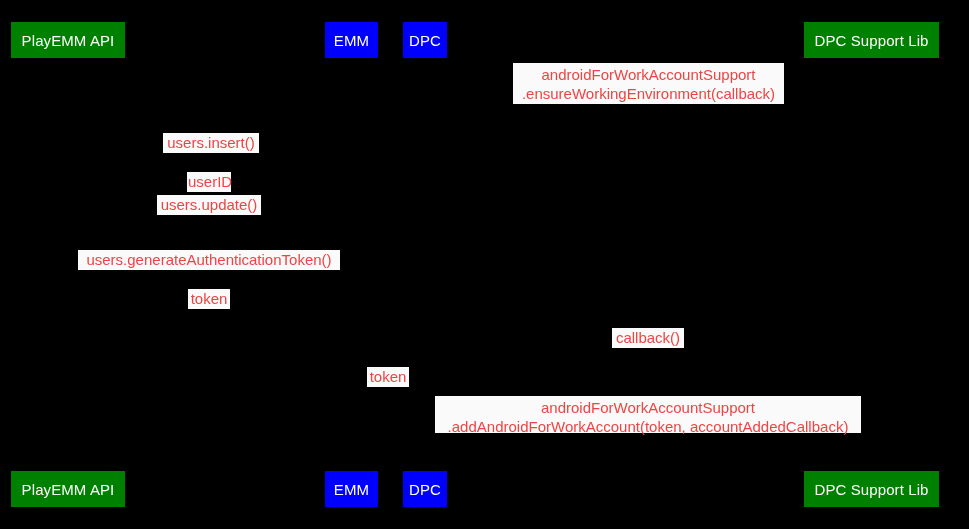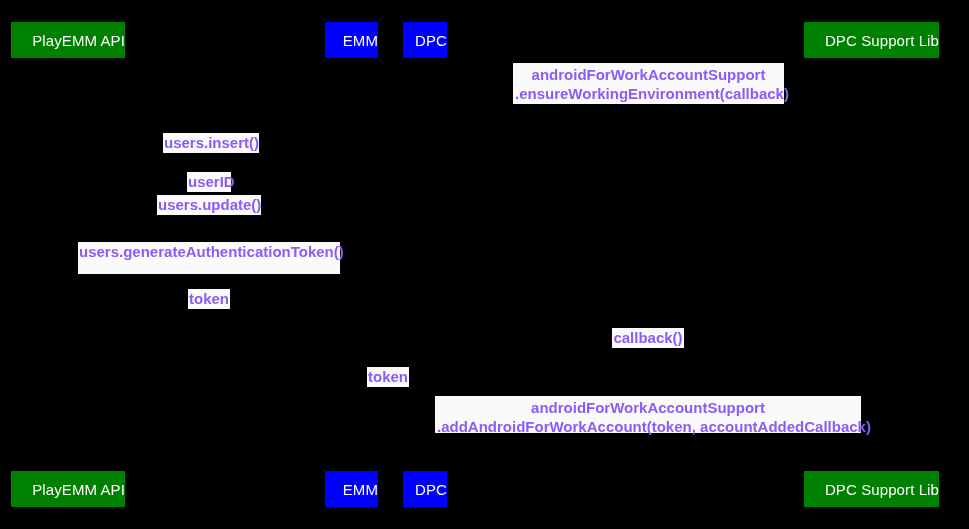--- a/index.html
+++ b/index.html
@@ -13,39 +13,38 @@
     width: 969px;
     height: 529px;
     background: #000000;
     overflow: hidden;
     font-family: "Liberation Sans", "DejaVu Sans", sans-serif;
   }
   .lifeline-box {
     position: absolute;
     display: flex;
     align-items: center;
-    justify-content: flex-end;
+    justify-content: center;
     color: #ffffff;
     font-size: 15px;
     line-height: 1;
     letter-spacing: 0.1px;
     white-space: nowrap;
     box-sizing: border-box;
   }
   .msg-label {
     position: absolute;
     background: #fafafa;
-    color: #8b5cf6;
+    color: #ef4444;
     font-size: 15px;
     line-height: 19px;
     white-space: pre;
     text-align: center;
     box-sizing: border-box;
     padding: 0 1px;
-    font-weight: bold;
   }
   .msg-label.one-line {
     height: 20px;
     line-height: 20px;
   }
   .msg-label.two-line {
     padding: 2px 2px 1px 2px;
   }
 </style>
 </head>
@@ -79,20 +78,20 @@
       <div class="lifeline-box" style="left: 804px; top: 471px; width: 135px; height: 36px; background: rgb(0, 128, 0);">
         <span>DPC Support Lib</span>
       </div>
     </div>
   <div id="messages">
       <div class="msg-label two-line" style="left: 513px; top: 63px; width: 271px; height: 41px;">androidForWorkAccountSupport
 .ensureWorkingEnvironment(callback)</div>
       <div class="msg-label one-line" style="left: 163px; top: 133px; width: 96px; height: 20px;">users.insert()</div>
       <div class="msg-label one-line" style="left: 187px; top: 172px; width: 44px; height: 20px;">userID</div>
       <div class="msg-label one-line" style="left: 157px; top: 195px; width: 104px; height: 20px;">users.update()</div>
-      <div class="msg-label one-line" style="left: 78px; top: 242px; width: 262px; height: 32px;">users.generateAuthenticationToken()</div>
+      <div class="msg-label one-line" style="left: 78px; top: 250px; width: 262px; height: 20px;">users.generateAuthenticationToken()</div>
       <div class="msg-label one-line" style="left: 188px; top: 289px; width: 42px; height: 20px;">token</div>
       <div class="msg-label one-line" style="left: 612px; top: 328px; width: 72px; height: 20px;">callback()</div>
       <div class="msg-label one-line" style="left: 367px; top: 367px; width: 42px; height: 20px;">token</div>
       <div class="msg-label two-line" style="left: 435px; top: 396px; width: 426px; height: 37px;">androidForWorkAccountSupport
 .addAndroidForWorkAccount(token, accountAddedCallback)</div>
     </div>
 </div>
 
 </body></html>

